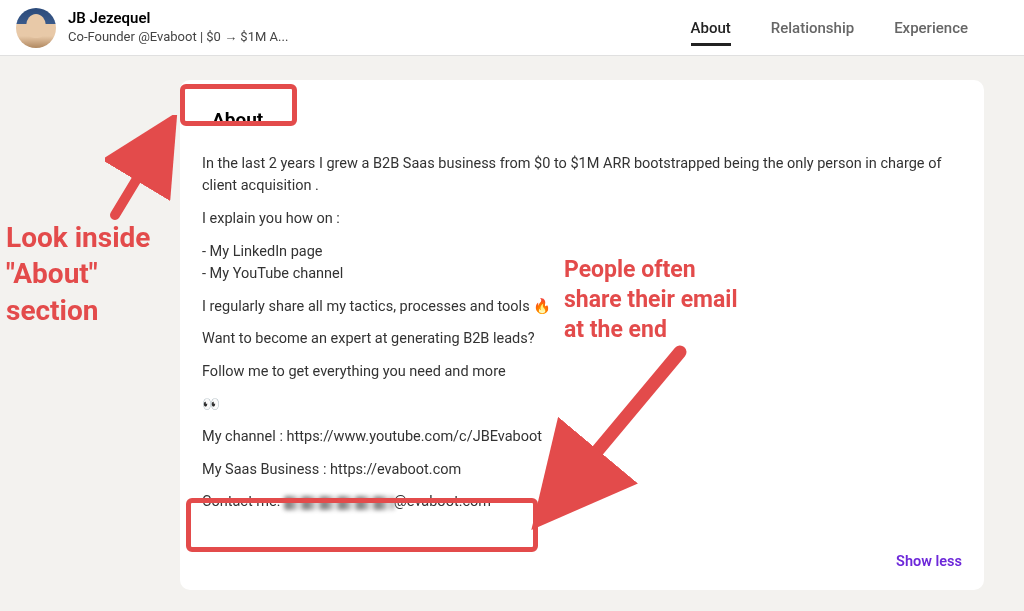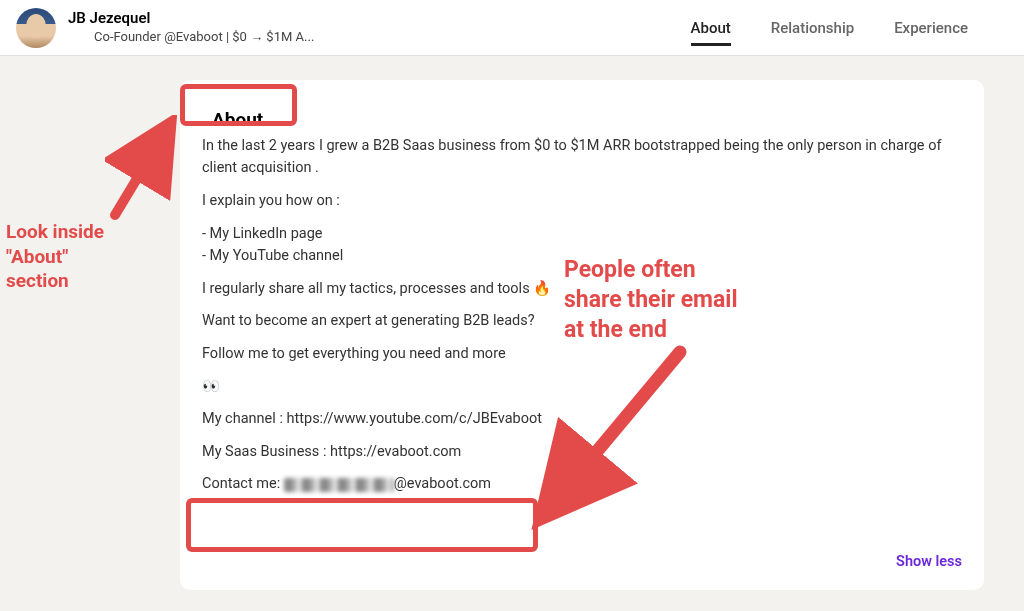--- a/index.html
+++ b/index.html
@@ -45,21 +45,20 @@
       line-height: 1.3;
     }
     .profile-headline {
       font-size: 13px;
       color: #444;
       line-height: 1.3;
       max-width: 280px;
       white-space: nowrap;
       overflow: hidden;
       text-overflow: ellipsis;
-      margin-left: 26px;
     }
     .nav-tabs {
       margin-left: auto;
       display: flex;
       gap: 40px;
       height: 100%;
       align-items: center;
       padding-right: 40px;
     }
     .nav-tab {
@@ -93,20 +92,21 @@
       min-height: 510px;
     }
     .about-title {
       font-size: 19px;
       font-weight: 700;
       color: #000;
       display: inline-block;
       padding: 4px 10px;
     }
     .about-body {
+      margin-top: 18px;
       font-size: 14.5px;
       line-height: 1.55;
       color: #333;
       white-space: pre-line;
     }
     .about-body .line { display: block; }
     .show-less {
       position: absolute;
       right: 22px;
       bottom: 20px;
@@ -144,21 +144,21 @@
       height: 54px;
       border: 5px solid #e34b4b;
       border-radius: 6px;
       pointer-events: none;
     }
     .anno-left {
       position: absolute;
       left: 6px;
       top: 220px;
       color: #e34b4b;
-      font-size: 19px;
+      font-size: 28px;
       font-weight: 700;
       line-height: 1.3;
       white-space: pre-line;
     }
     .anno-right {
       position: absolute;
       left: 564px;
       top: 255px;
       color: #e34b4b;
       font-size: 23px;

